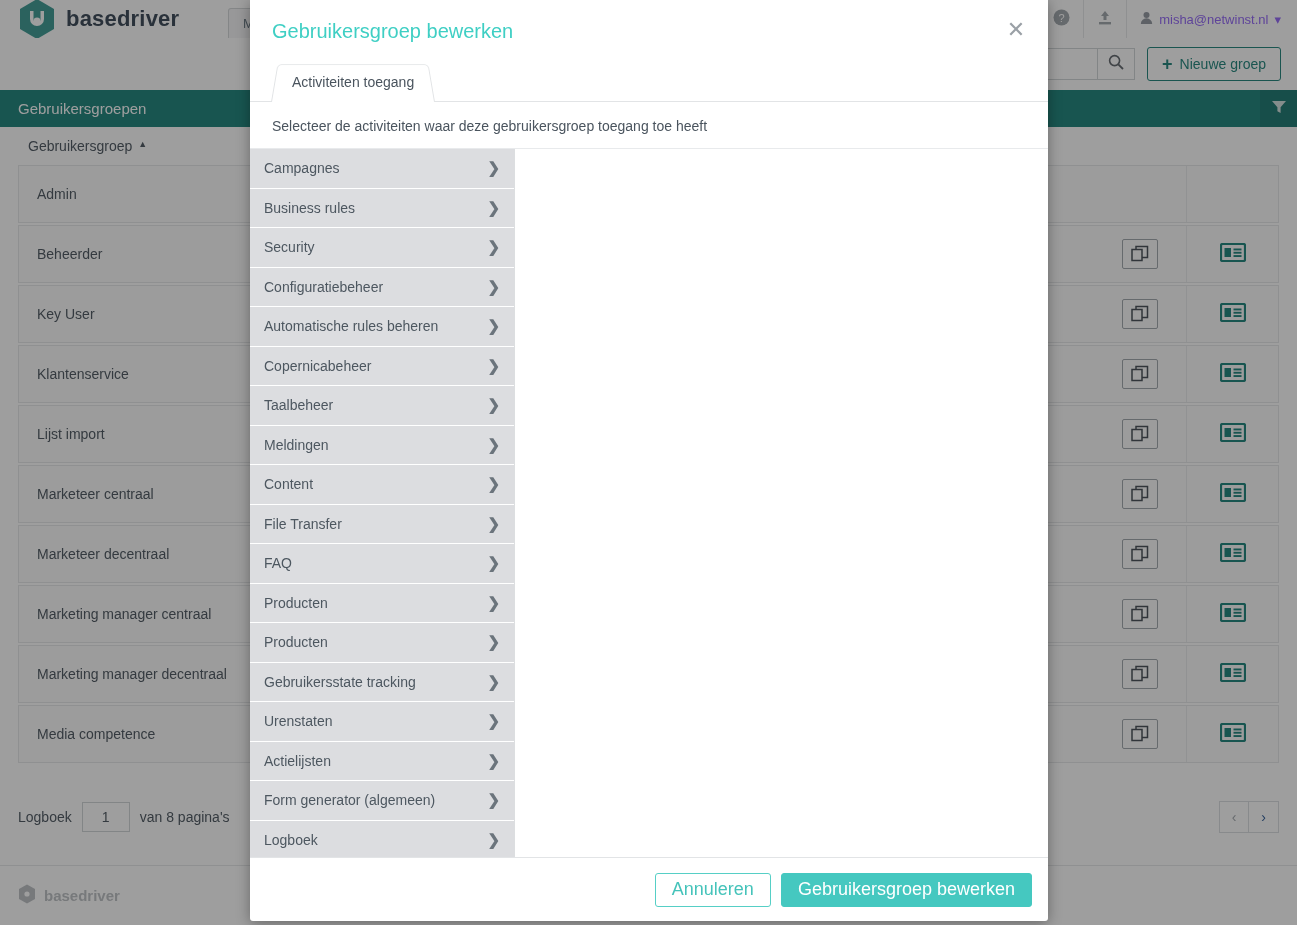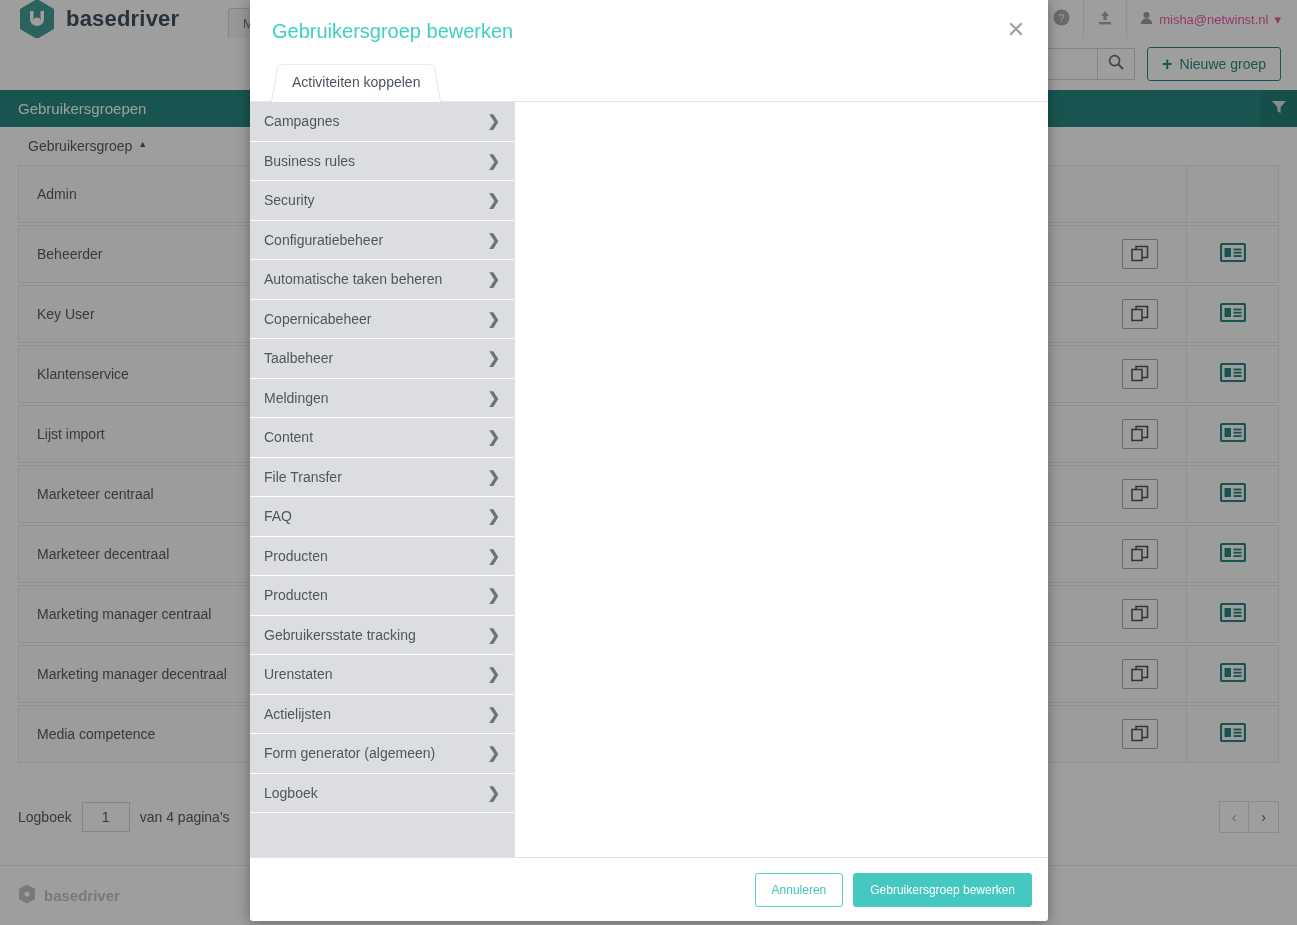--- a/index.html
+++ b/index.html
@@ -48,21 +48,21 @@
     display:flex; align-items:center; justify-content:center;
     height: 38px; padding: 0 13px;
     border-left: 1px solid #e3e5e7;
     color: #8a9099; font-size: 13px;
   }
   .badge-circle {
     display:inline-flex; align-items:center; justify-content:center;
     min-width: 22px; height: 22px; border: 1px solid #7b8288; border-radius: 11px;
     font-size: 12px; color: #5e666d; padding: 0 6px;
   }
-  .user-cell { color:#ec4899; gap:6px; padding-right: 16px; }
+  .user-cell { color:#8b5cf6; gap:6px; padding-right: 16px; }
 
   .subbar {
     position: absolute; top: 38px; left: 0; right: 0; height: 52px;
     background: #ffffff;
     display: flex; align-items: center; justify-content: flex-end;
     padding-right: 16px; gap: 12px;
   }
   .searchwrap { display:flex; align-items:stretch; height: 32px; }
   .searchinput {
     width: 180px; border: 1px solid #cdd1d4; border-right: none;
@@ -209,21 +209,21 @@
   .actitem .label { flex: 1; }
   .chev { color:#6b747c; font-size: 15px; font-weight: bold; }
   .actpane { flex: 1; background:#ffffff; }
 
   .modal-foot {
     height: 64px; border-top: 1px solid #e2e4e6;
     display:flex; align-items:center; justify-content:flex-end;
     gap: 10px; padding-right: 16px;
   }
   .btn {
-    height: 34px; border-radius: 3px; font-size: 12px; cursor:pointer;
+    height: 34px; border-radius: 3px; font-size: 18px; cursor:pointer;
     display:flex; align-items:center; padding: 0 16px;
     font-family: "Liberation Sans", sans-serif;
   }
   .btn-secondary { background:#fff; border:1px solid #56cfc6; color:#45c3ba; }
   .btn-primary { background:#45c8c0; border:1px solid #45c8c0; color:#ffffff; }
 
   
   .actlist::-webkit-scrollbar { width: 0px; }
 </style>
 </head>
@@ -499,21 +499,21 @@
                 <rect x="13.5" y="12.1" width="8" height="1.9" fill="#0c7a72"></rect>
               </svg></div>
           </div>
         </div>
       </div>
   </div>
 
   <div class="pager">
     <span>Logboek</span>
     <input class="pageinput" type="text" value="1" style="">
-    <span>van 4 pagina's</span>
+    <span>van 8 pagina's</span>
     <div class="pagenav">
       <div>‹</div>
       <div class="active">›</div>
     </div>
   </div>
 
   <div class="footer">
     <span>
       <svg width="18" height="20" viewBox="0 0 18 20">
         <polygon points="9,0.5 17,5 17,15 9,19.5 1,15 1,5" fill="#b8bcc0"></polygon>
@@ -529,45 +529,46 @@
 <div id="modal">
 
   <div class="modal-head">
     <span class="modal-title">Gebruikersgroep bewerken</span>
     <div class="modal-close">✕</div>
   </div>
 
   <div class="tabstrip" id="tabstrip">
       <div class="tab active">
         <span class="tabbg"></span>
-        <span>Activiteiten koppelen</span>
-      </div>
-    </div>
-
+        <span>Activiteiten toegang</span>
+      </div>
+    </div>
+
+  <div class="modal-sub">Selecteer de activiteiten waar deze gebruikersgroep toegang toe heeft</div>
 
   <div class="modal-body">
     <div class="actlist" id="actlist">
         <div class="actitem">
           <span class="label">Campagnes</span>
           <span class="chev">❯</span>
         </div>
         <div class="actitem">
           <span class="label">Business rules</span>
           <span class="chev">❯</span>
         </div>
         <div class="actitem">
           <span class="label">Security</span>
           <span class="chev">❯</span>
         </div>
         <div class="actitem">
           <span class="label">Configuratiebeheer</span>
           <span class="chev">❯</span>
         </div>
         <div class="actitem">
-          <span class="label">Automatische taken beheren</span>
+          <span class="label">Automatische rules beheren</span>
           <span class="chev">❯</span>
         </div>
         <div class="actitem">
           <span class="label">Copernicabeheer</span>
           <span class="chev">❯</span>
         </div>
         <div class="actitem">
           <span class="label">Taalbeheer</span>
           <span class="chev">❯</span>
         </div>

